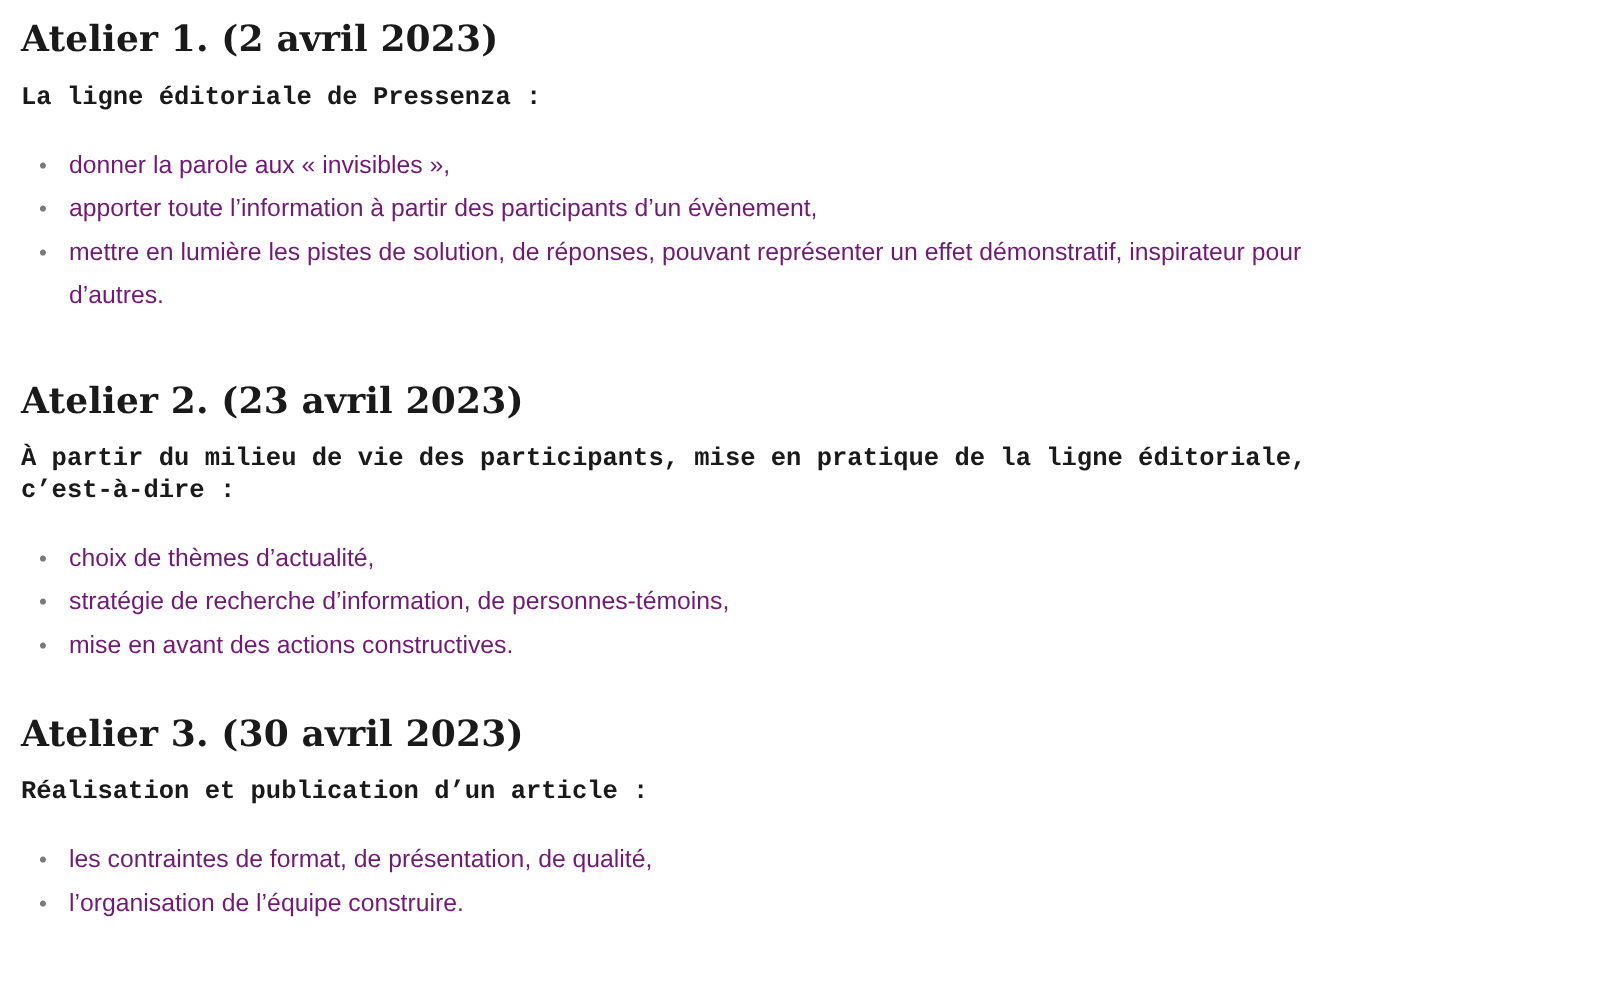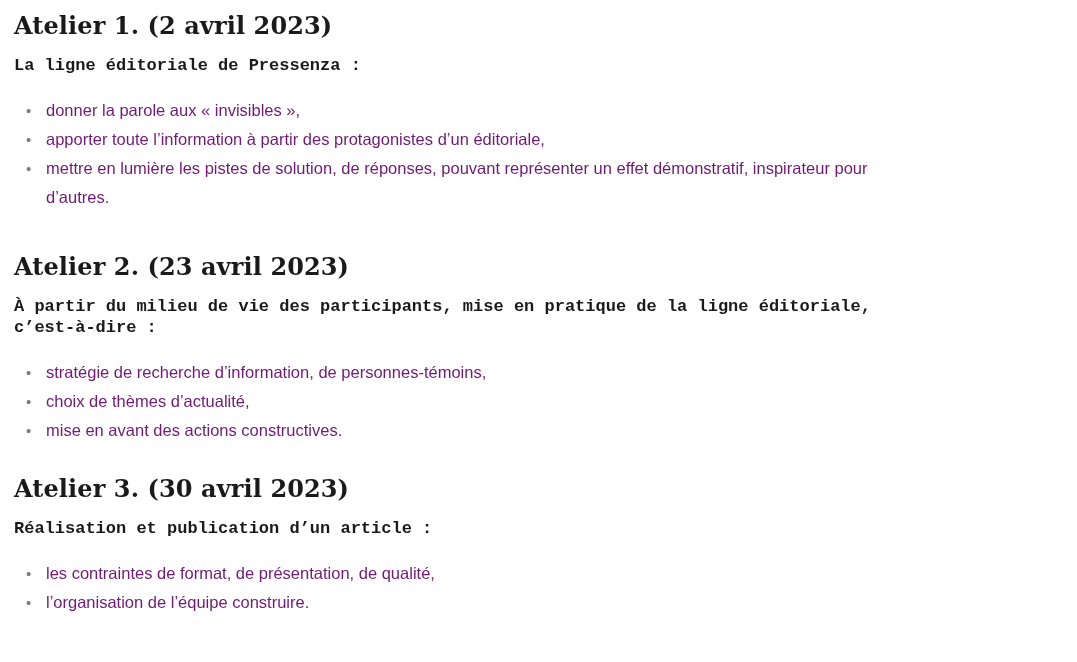--- a/index.html
+++ b/index.html
@@ -71,31 +71,31 @@
 </head>
 <body>
 
 <div class="page">
 
   <div class="section sec-1">
     <h2 class="atelier-title">Atelier 1. (2 avril 2023)</h2>
     <h3 class="subtitle">La ligne éditoriale de Pressenza :</h3>
     <ul class="bullets">
       <li>donner la parole aux « invisibles »,</li>
-      <li>apporter toute l’information à partir des protagonistes d’un éditoriale,</li>
+      <li>apporter toute l’information à partir des participants d’un évènement,</li>
       <li>mettre en lumière les pistes de solution, de réponses, pouvant représenter un effet démonstratif, inspirateur pour d’autres.</li>
     </ul>
   </div>
 
   <div class="section sec-2">
     <h2 class="atelier-title">Atelier 2. (23 avril 2023)</h2>
     <h3 class="subtitle">À partir du milieu de vie des participants, mise en pratique de la ligne éditoriale, c’est-à-dire :</h3>
     <ul class="bullets">
+      <li>choix de thèmes d’actualité,</li>
       <li>stratégie de recherche d’information, de personnes-témoins,</li>
-      <li>choix de thèmes d’actualité,</li>
       <li>mise en avant des actions constructives.</li>
     </ul>
   </div>
 
   <div class="section sec-3">
     <h2 class="atelier-title">Atelier 3. (30 avril 2023)</h2>
     <h3 class="subtitle">Réalisation et publication d’un article :</h3>
     <ul class="bullets">
       <li>les contraintes de format, de présentation, de qualité,</li>
       <li>l’organisation de l’équipe construire.</li>

